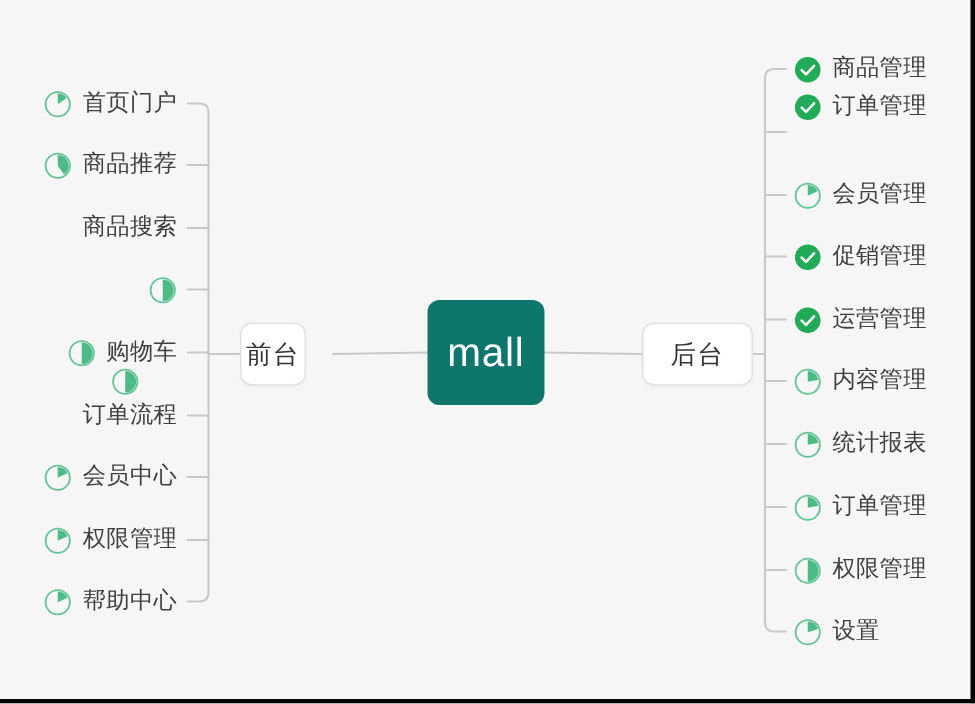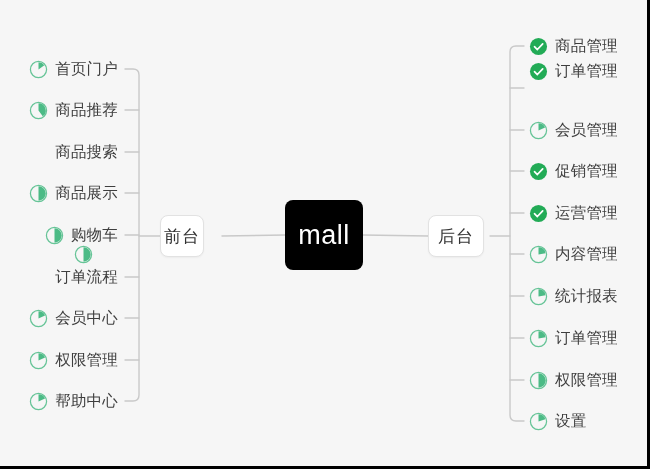--- a/index.html
+++ b/index.html
@@ -83,21 +83,21 @@
     border: 1px solid #e2e2e2;
     border-radius: 8px;
     box-shadow: 0 1px 2px rgba(0,0,0,0.045);
   }
   .node-sub .node-label {
     font-size: 17px;
     color: #333333;
     letter-spacing: 1px;
   }
   .node-root {
-    background: #000000;
+    background: #0f766e;
     border-radius: 8px;
   }
   .node-root .node-label {
     font-size: 27px;
     color: #ffffff;
     letter-spacing: 0.5px;
     font-weight: 400;
   }
 </style>
 </head>
@@ -156,21 +156,20 @@
           <circle cx="20" cy="20" r="17" fill="none" stroke="#4cbb86" stroke-width="2.6" opacity="0.85"></circle>
           <path d="M 20 20 L 20 4.800000000000001 A 15.2 15.2 0 0 1 20.00 35.20 Z" fill="#4cbb86"></path>
         </svg>
         <span class="leaf-label">商品搜索</span>
       </div>
       <div class="leaf left" style="top: 180px; right: 532px;">
         <svg class="leaf-icon" viewBox="0 0 40 40">
           <circle cx="20" cy="20" r="17" fill="none" stroke="#4cbb86" stroke-width="2.6" opacity="0.85"></circle>
           <path d="M 20 20 L 20 4.800000000000001 A 15.2 15.2 0 0 1 20.00 35.20 Z" fill="#4cbb86"></path>
         </svg>
-        <span class="leaf-label">商品展示</span>
       </div>
       <div class="leaf left" style="top: 222px; right: 532px;">
         <svg class="leaf-icon" viewBox="0 0 40 40">
           <circle cx="20" cy="20" r="17" fill="none" stroke="#4cbb86" stroke-width="2.6" opacity="0.85"></circle>
           <path d="M 20 20 L 20 4.800000000000001 A 15.2 15.2 0 0 1 20.00 35.20 Z" fill="#4cbb86"></path>
         </svg>
         <span class="leaf-label">购物车</span>
       </div>
       <div class="leaf left" style="top: 264px; right: 532px; flex-direction: column;">
         <svg class="leaf-icon" viewBox="0 0 40 40">
@@ -193,21 +192,21 @@
         </svg>
         <span class="leaf-label">权限管理</span>
       </div>
       <div class="leaf left" style="top: 388px; right: 532px;">
         <svg class="leaf-icon" viewBox="0 0 40 40">
           <circle cx="20" cy="20" r="17" fill="none" stroke="#4cbb86" stroke-width="2.6" opacity="0.85"></circle>
           <path d="M 20 20 L 20 4.800000000000001 A 15.2 15.2 0 0 1 33.75 13.53 Z" fill="#4cbb86"></path>
         </svg>
         <span class="leaf-label">帮助中心</span>
       </div>
-      <div class="node node-sub" style="left: 428px; top: 215px; width: 56px; height: 42px;">
+      <div class="node node-sub" style="left: 428px; top: 215px; width: 74px; height: 42px;">
         <span class="node-label">后台</span>
       </div>
       <div class="leaf right" style="top: 33px; left: 529px;">
         <svg class="leaf-icon" viewBox="0 0 40 40">
           <circle cx="20" cy="20" r="18" fill="#22ab56"></circle>
           <path d="M 11.5 20.5 L 17.6 26.4 L 28.8 14.4" fill="none" stroke="#ffffff" stroke-width="3.6" stroke-linecap="round" stroke-linejoin="round"></path>
         </svg>
         <span class="leaf-label">商品管理</span>
       </div>
       <div class="leaf right" style="top: 58px; left: 529px;">

